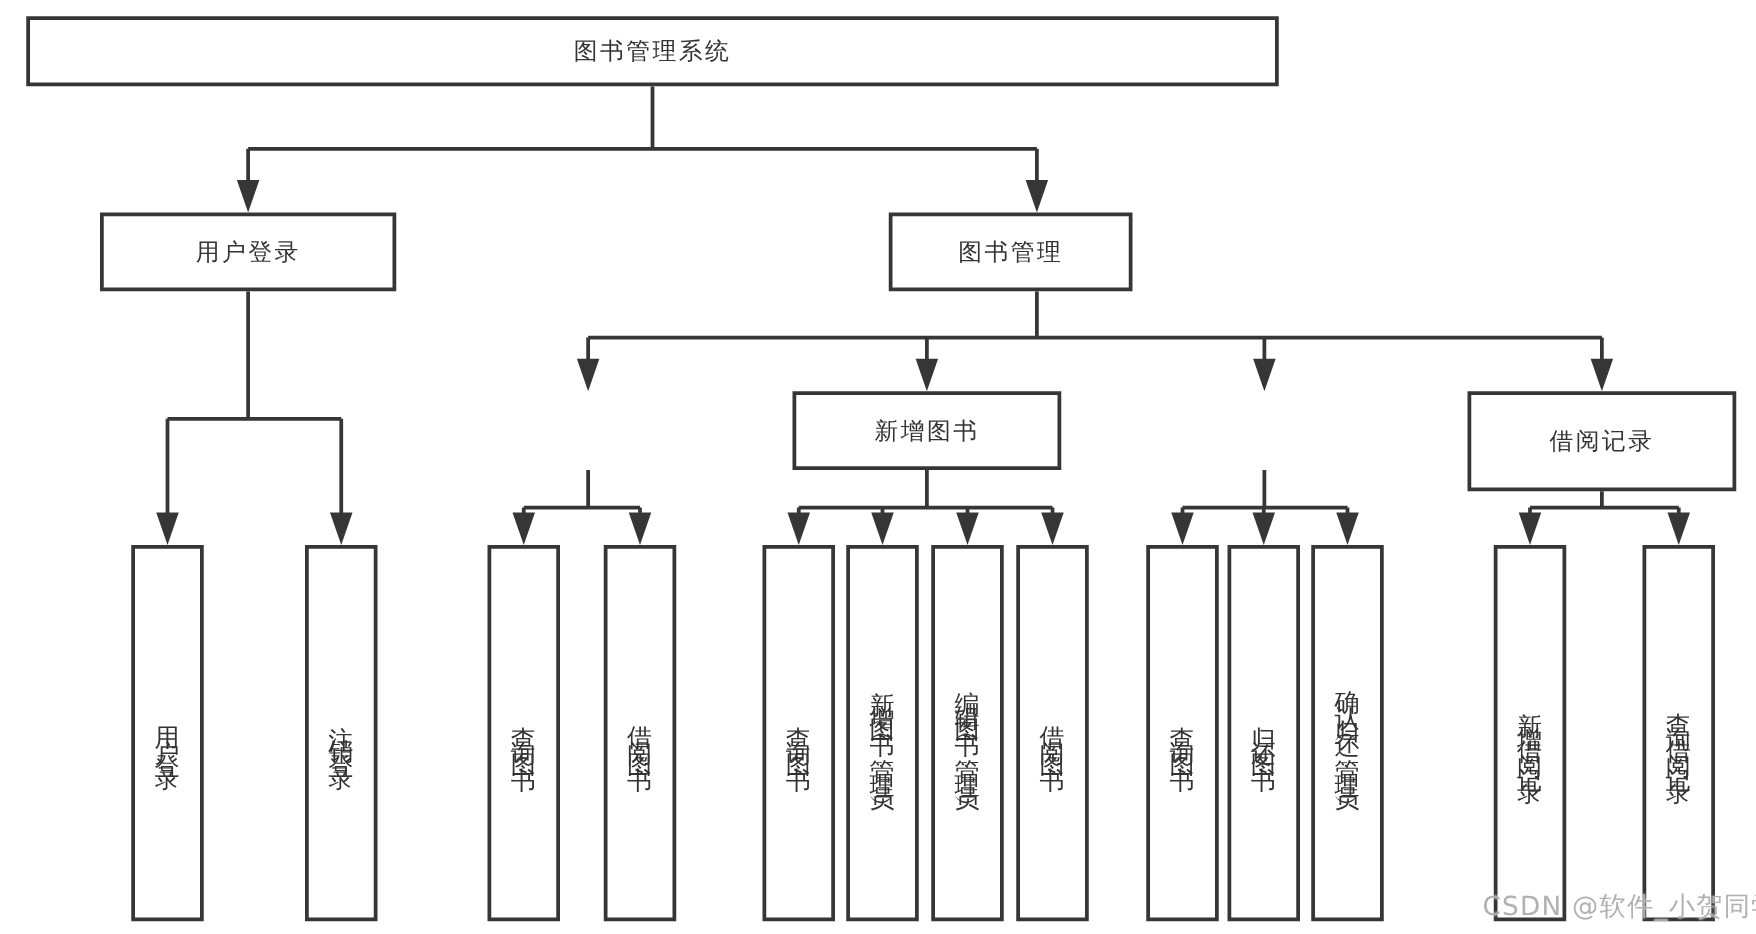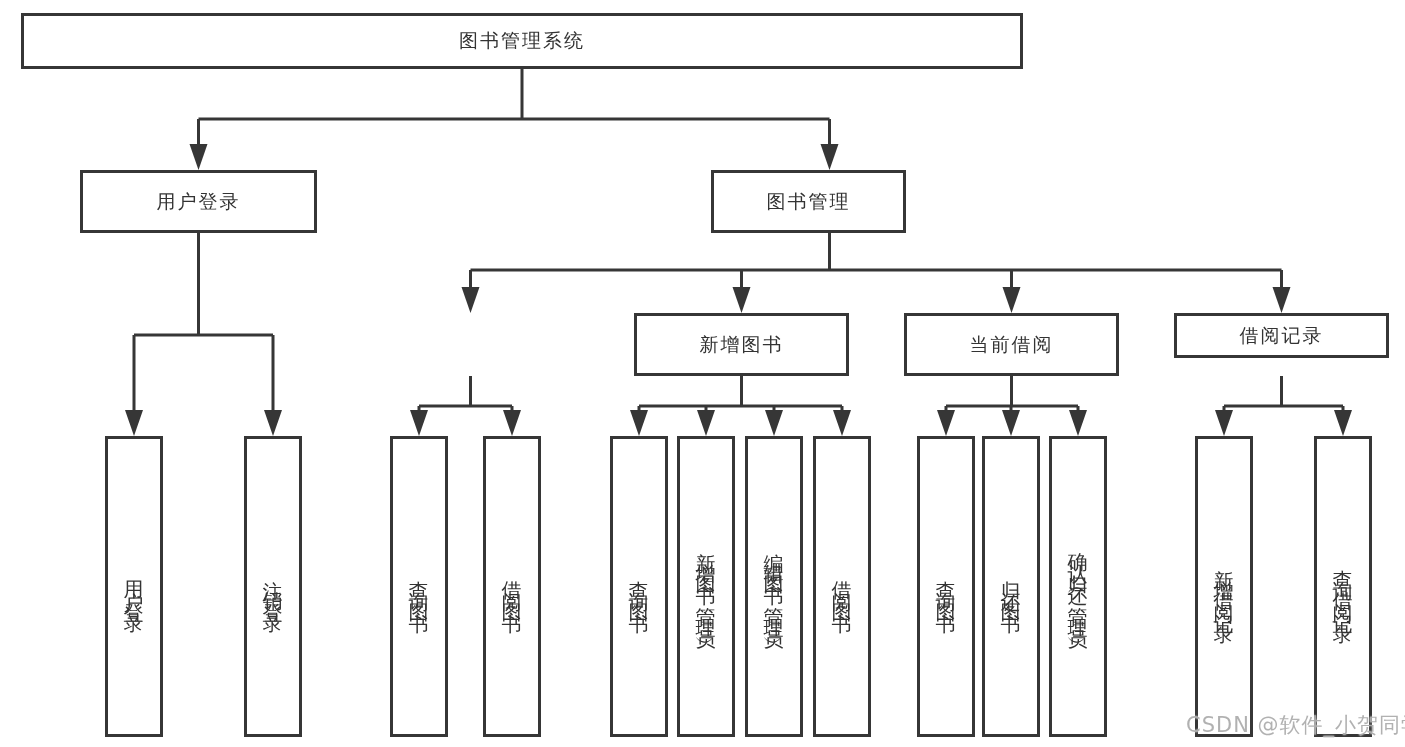--- a/index.html
+++ b/index.html
@@ -69,24 +69,21 @@
   <div class="box hbox" style="left:80px;top:170px;width:237px;height:63px">
     <span class="label">用户登录</span>
   </div>
   <div class="box hbox" style="left:711px;top:170px;width:195px;height:63px">
     <span class="label">图书管理</span>
   </div>
 
   <div class="box hbox" style="left:634px;top:313px;width:215px;height:63px">
     <span class="label">新增图书</span>
   </div>
-  <div class="box hbox" style="left:904px;top:313px;width:215px;height:63px">
-    <span class="label">当前借阅</span>
-  </div>
-  <div class="box hbox" style="left:1174px;top:313px;width:215px;height:45px">
+  <div class="box hbox" style="left:1174px;top:313px;width:215px;height:80px">
     <span class="label">借阅记录</span>
   </div>
 
   <div class="box vbox" style="left:105px;top:436px;width:58px;height:301px">
     <span class="label">用户登录</span>
   </div>
   <div class="box vbox" style="left:244px;top:436px;width:58px;height:301px">
     <span class="label">注销登录</span>
   </div>
 

